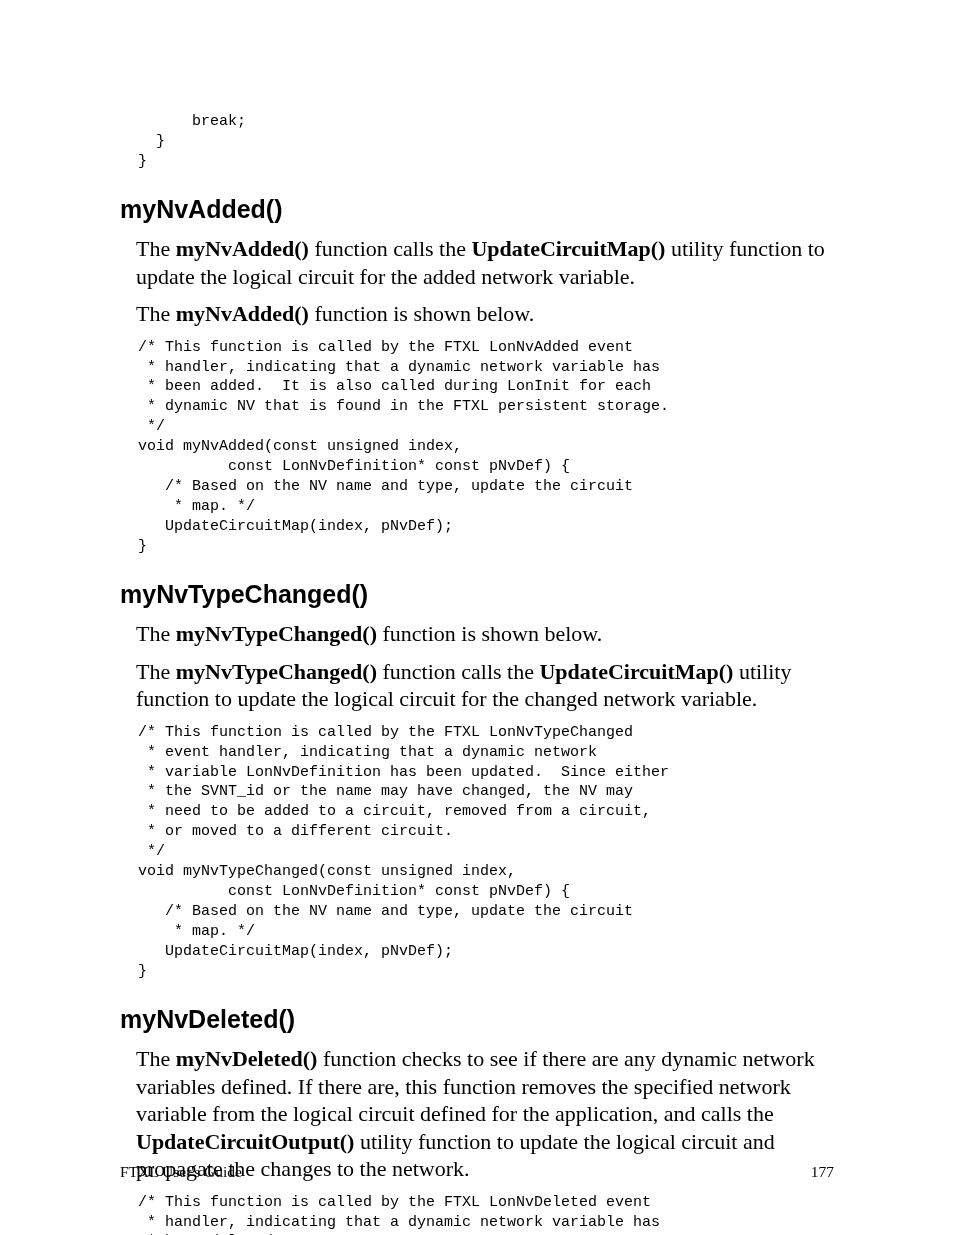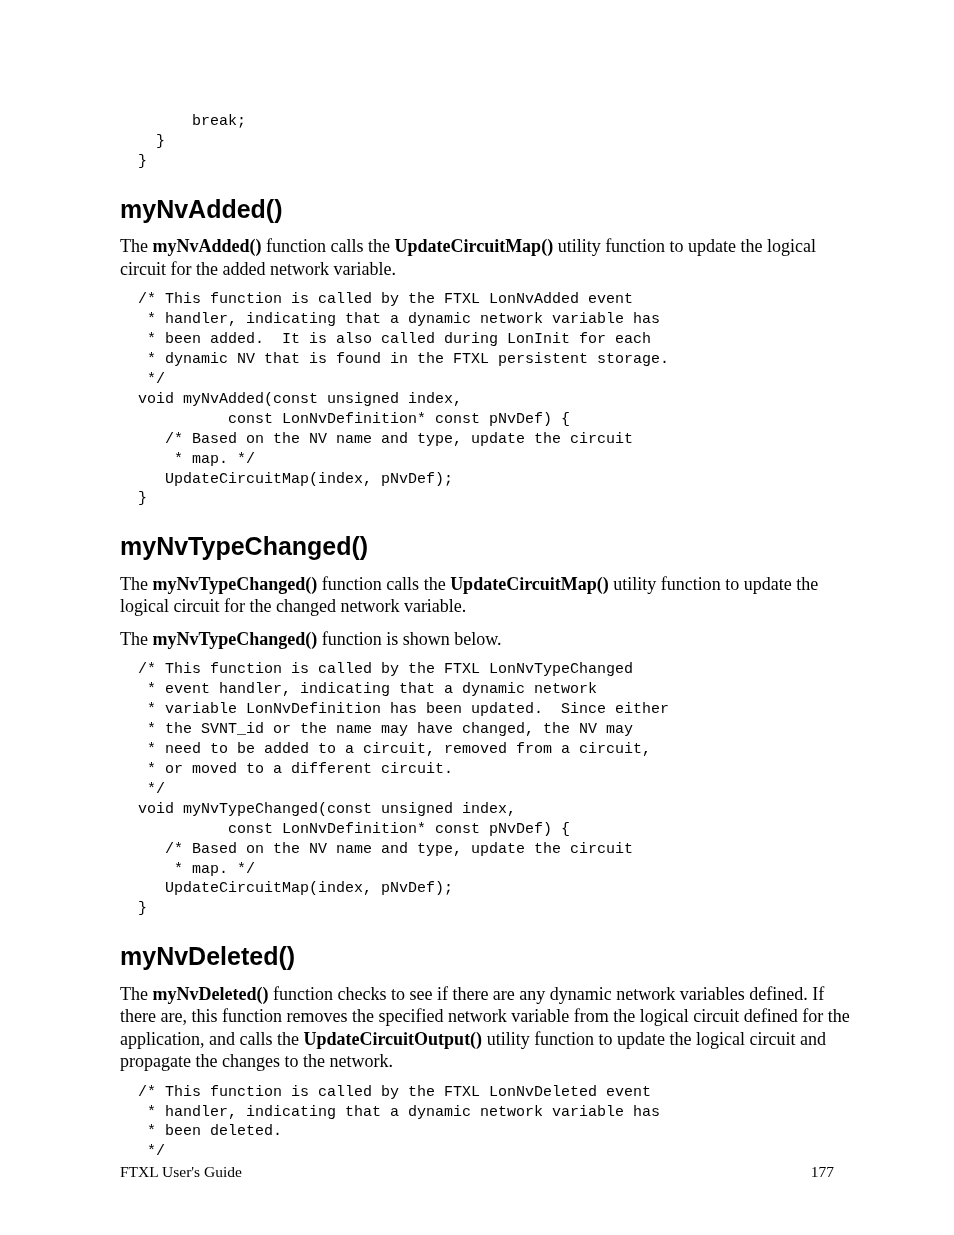--- a/index.html
+++ b/index.html
@@ -27,22 +27,22 @@
     padding-left: 18px;
   }
   h2.section-title {
     font-family: Arial, Helvetica, sans-serif;
     font-weight: 700;
     font-size: 25px;
     margin: 22px 0 10px 0;
     color: #000;
   }
   p.body {
-    margin: 8px 0 10px 0;
-    font-size: 18px;
+    margin: 8px 0 10px 16px;
+    font-size: 22px;
   }
   .bold {
     font-weight: 700;
   }
   .footer {
     position: absolute;
     bottom: 54px;
     left: 120px;
     right: 120px;
     display: flex;
@@ -58,41 +58,44 @@
   <div class="code">      break;
   }
 }</div>
 
   <h2 class="section-title">myNvAdded()</h2>
 
   <p class="body">
     <span>The </span><span class="bold">myNvAdded()</span><span> function calls the </span><span class="bold">UpdateCircuitMap()</span><span> utility function to update the logical circuit for the added network variable.</span>
   </p>
 
+  <p class="body">
+    <span>The </span><span class="bold">myNvAdded()</span><span> function is shown below.</span>
+  </p>
 
   <div class="code">/* This function is called by the FTXL LonNvAdded event
  * handler, indicating that a dynamic network variable has
  * been added.  It is also called during LonInit for each
  * dynamic NV that is found in the FTXL persistent storage.
  */
 void myNvAdded(const unsigned index,
           const LonNvDefinition* const pNvDef) {
    /* Based on the NV name and type, update the circuit
     * map. */
    UpdateCircuitMap(index, pNvDef);
 }</div>
 
   <h2 class="section-title">myNvTypeChanged()</h2>
 
   <p class="body">
-    <span>The </span><span class="bold">myNvTypeChanged()</span><span> function calls the </span><span class="bold">UpdateCircuitMap()</span><span> utility function to update the logical circuit for the changed network variable.</span>
+    <span>The </span><span class="bold">myNvTypeChanged()</span><span> function is shown below.</span>
   </p>
 
   <p class="body">
-    <span>The </span><span class="bold">myNvTypeChanged()</span><span> function is shown below.</span>
+    <span>The </span><span class="bold">myNvTypeChanged()</span><span> function calls the </span><span class="bold">UpdateCircuitMap()</span><span> utility function to update the logical circuit for the changed network variable.</span>
   </p>
 
   <div class="code">/* This function is called by the FTXL LonNvTypeChanged
  * event handler, indicating that a dynamic network
  * variable LonNvDefinition has been updated.  Since either
  * the SVNT_id or the name may have changed, the NV may
  * need to be added to a circuit, removed from a circuit,
  * or moved to a different circuit.
  */
 void myNvTypeChanged(const unsigned index,

